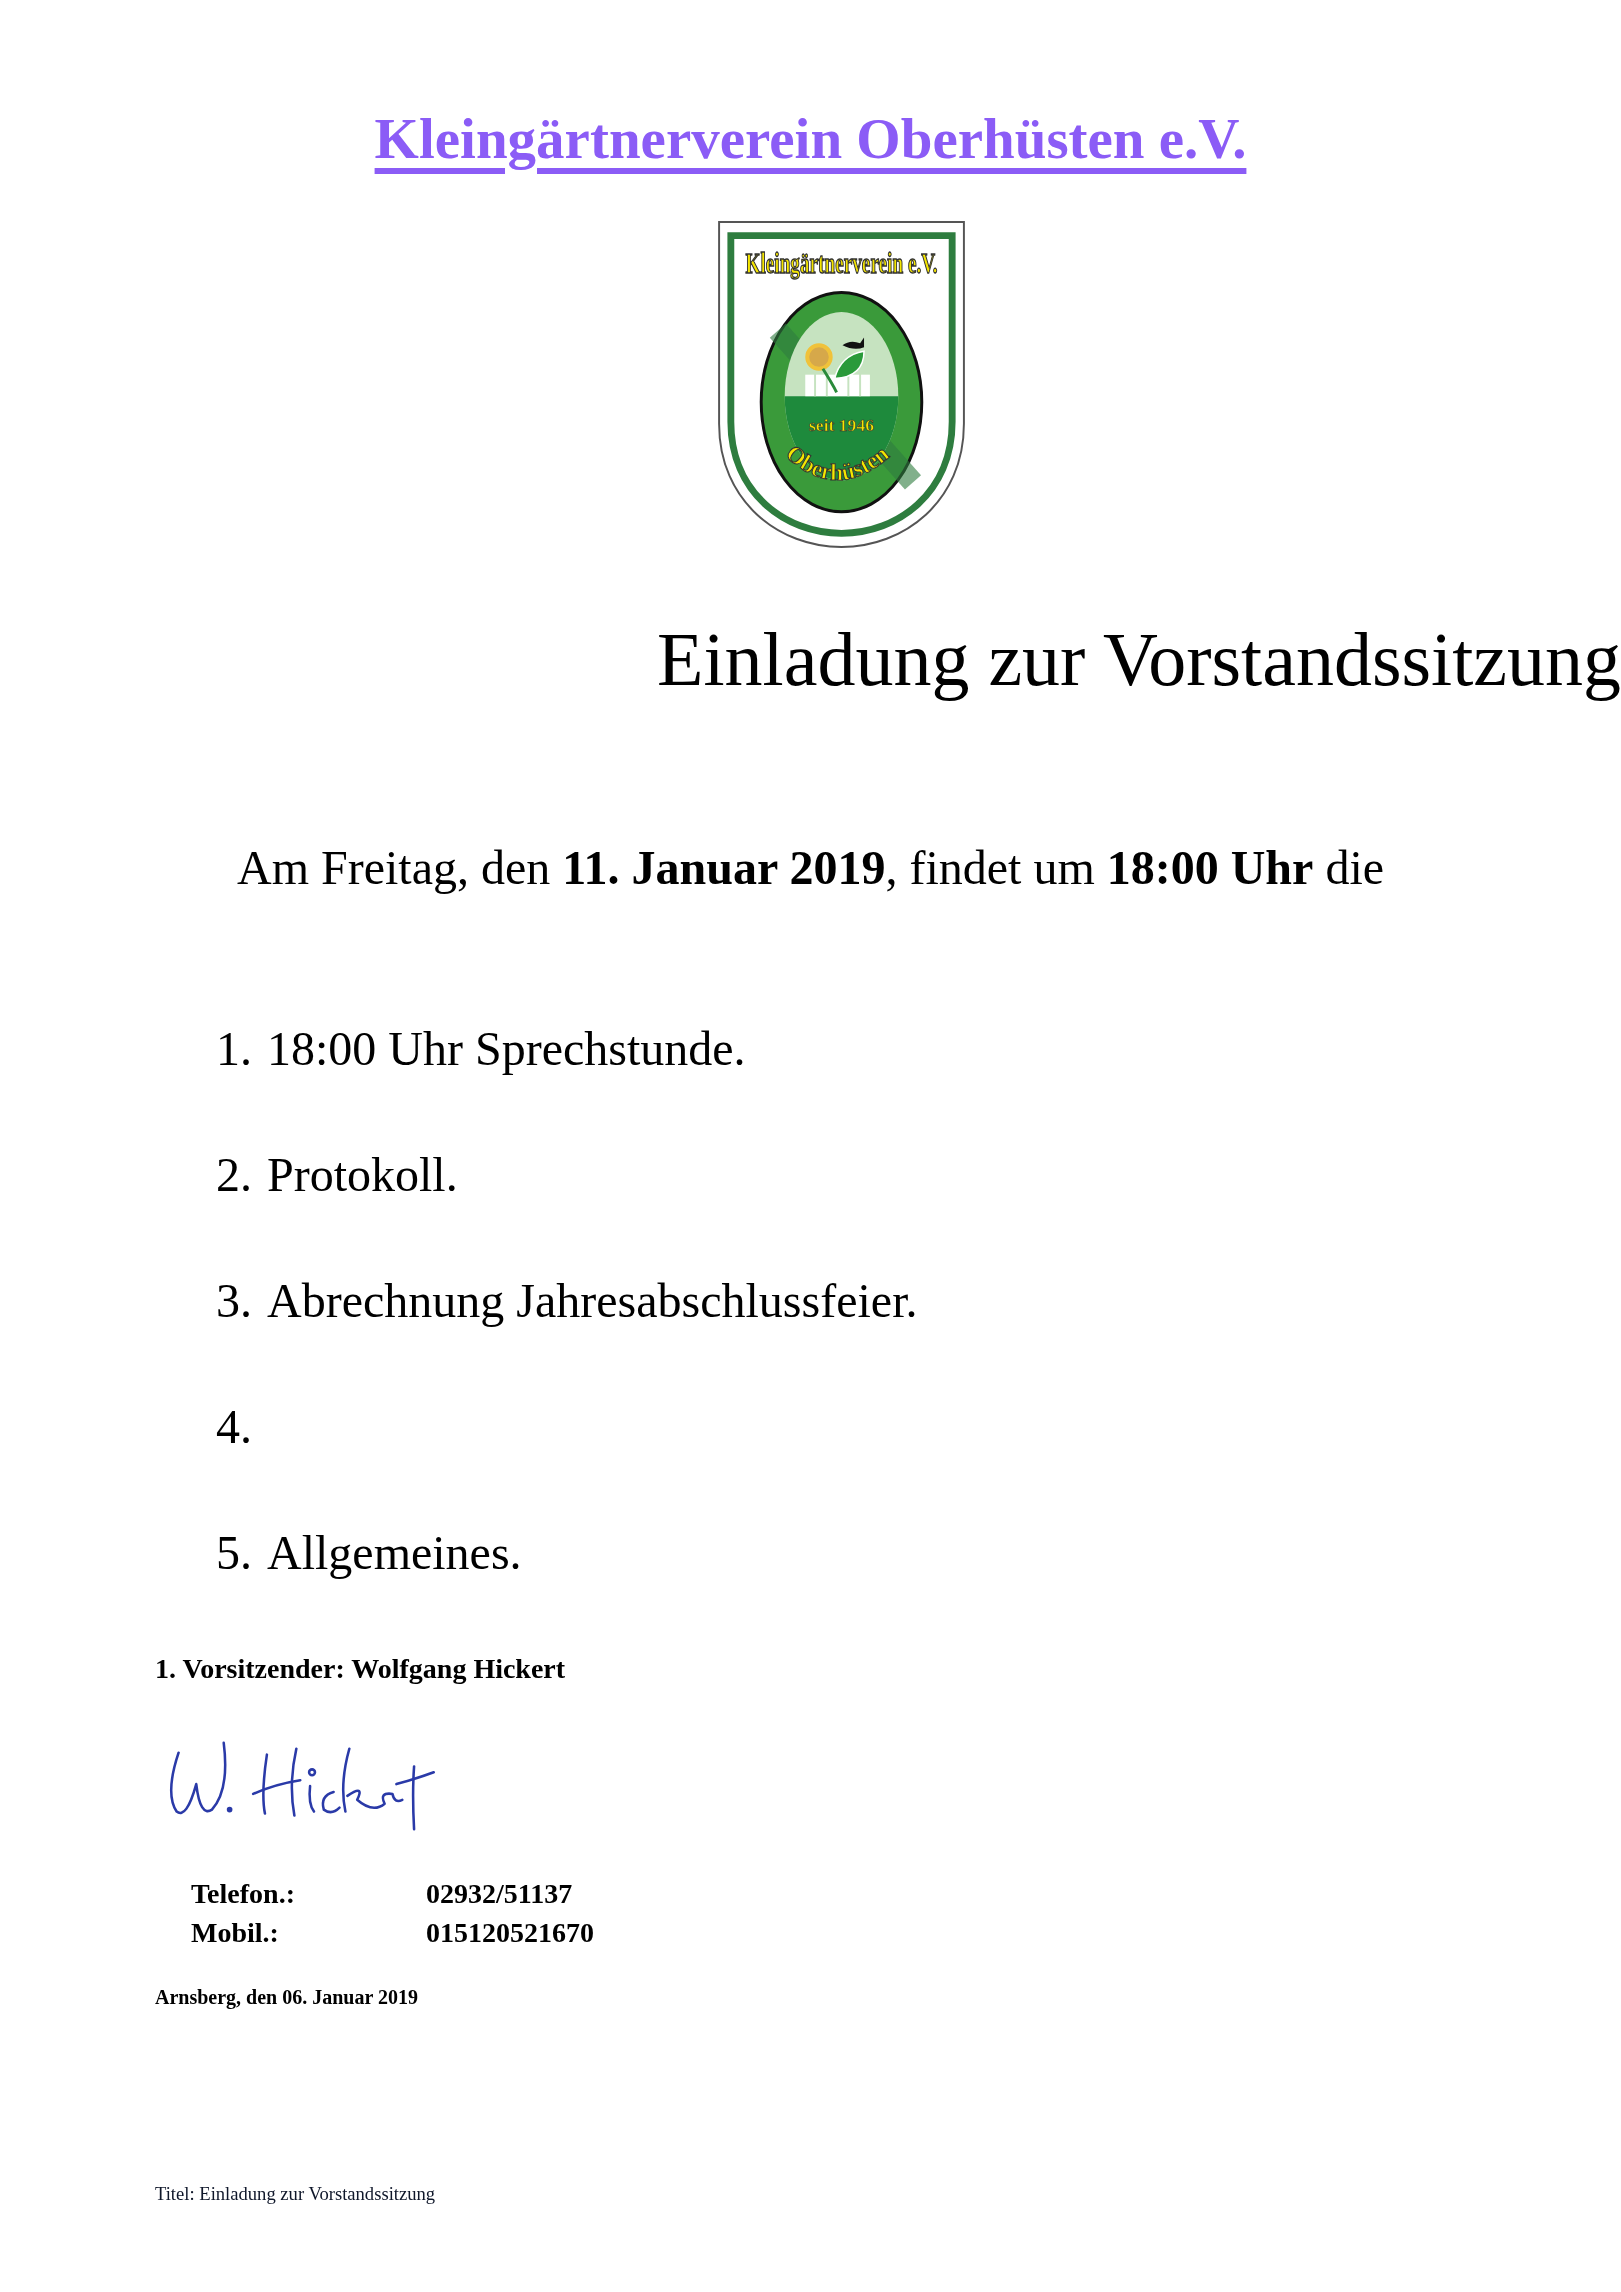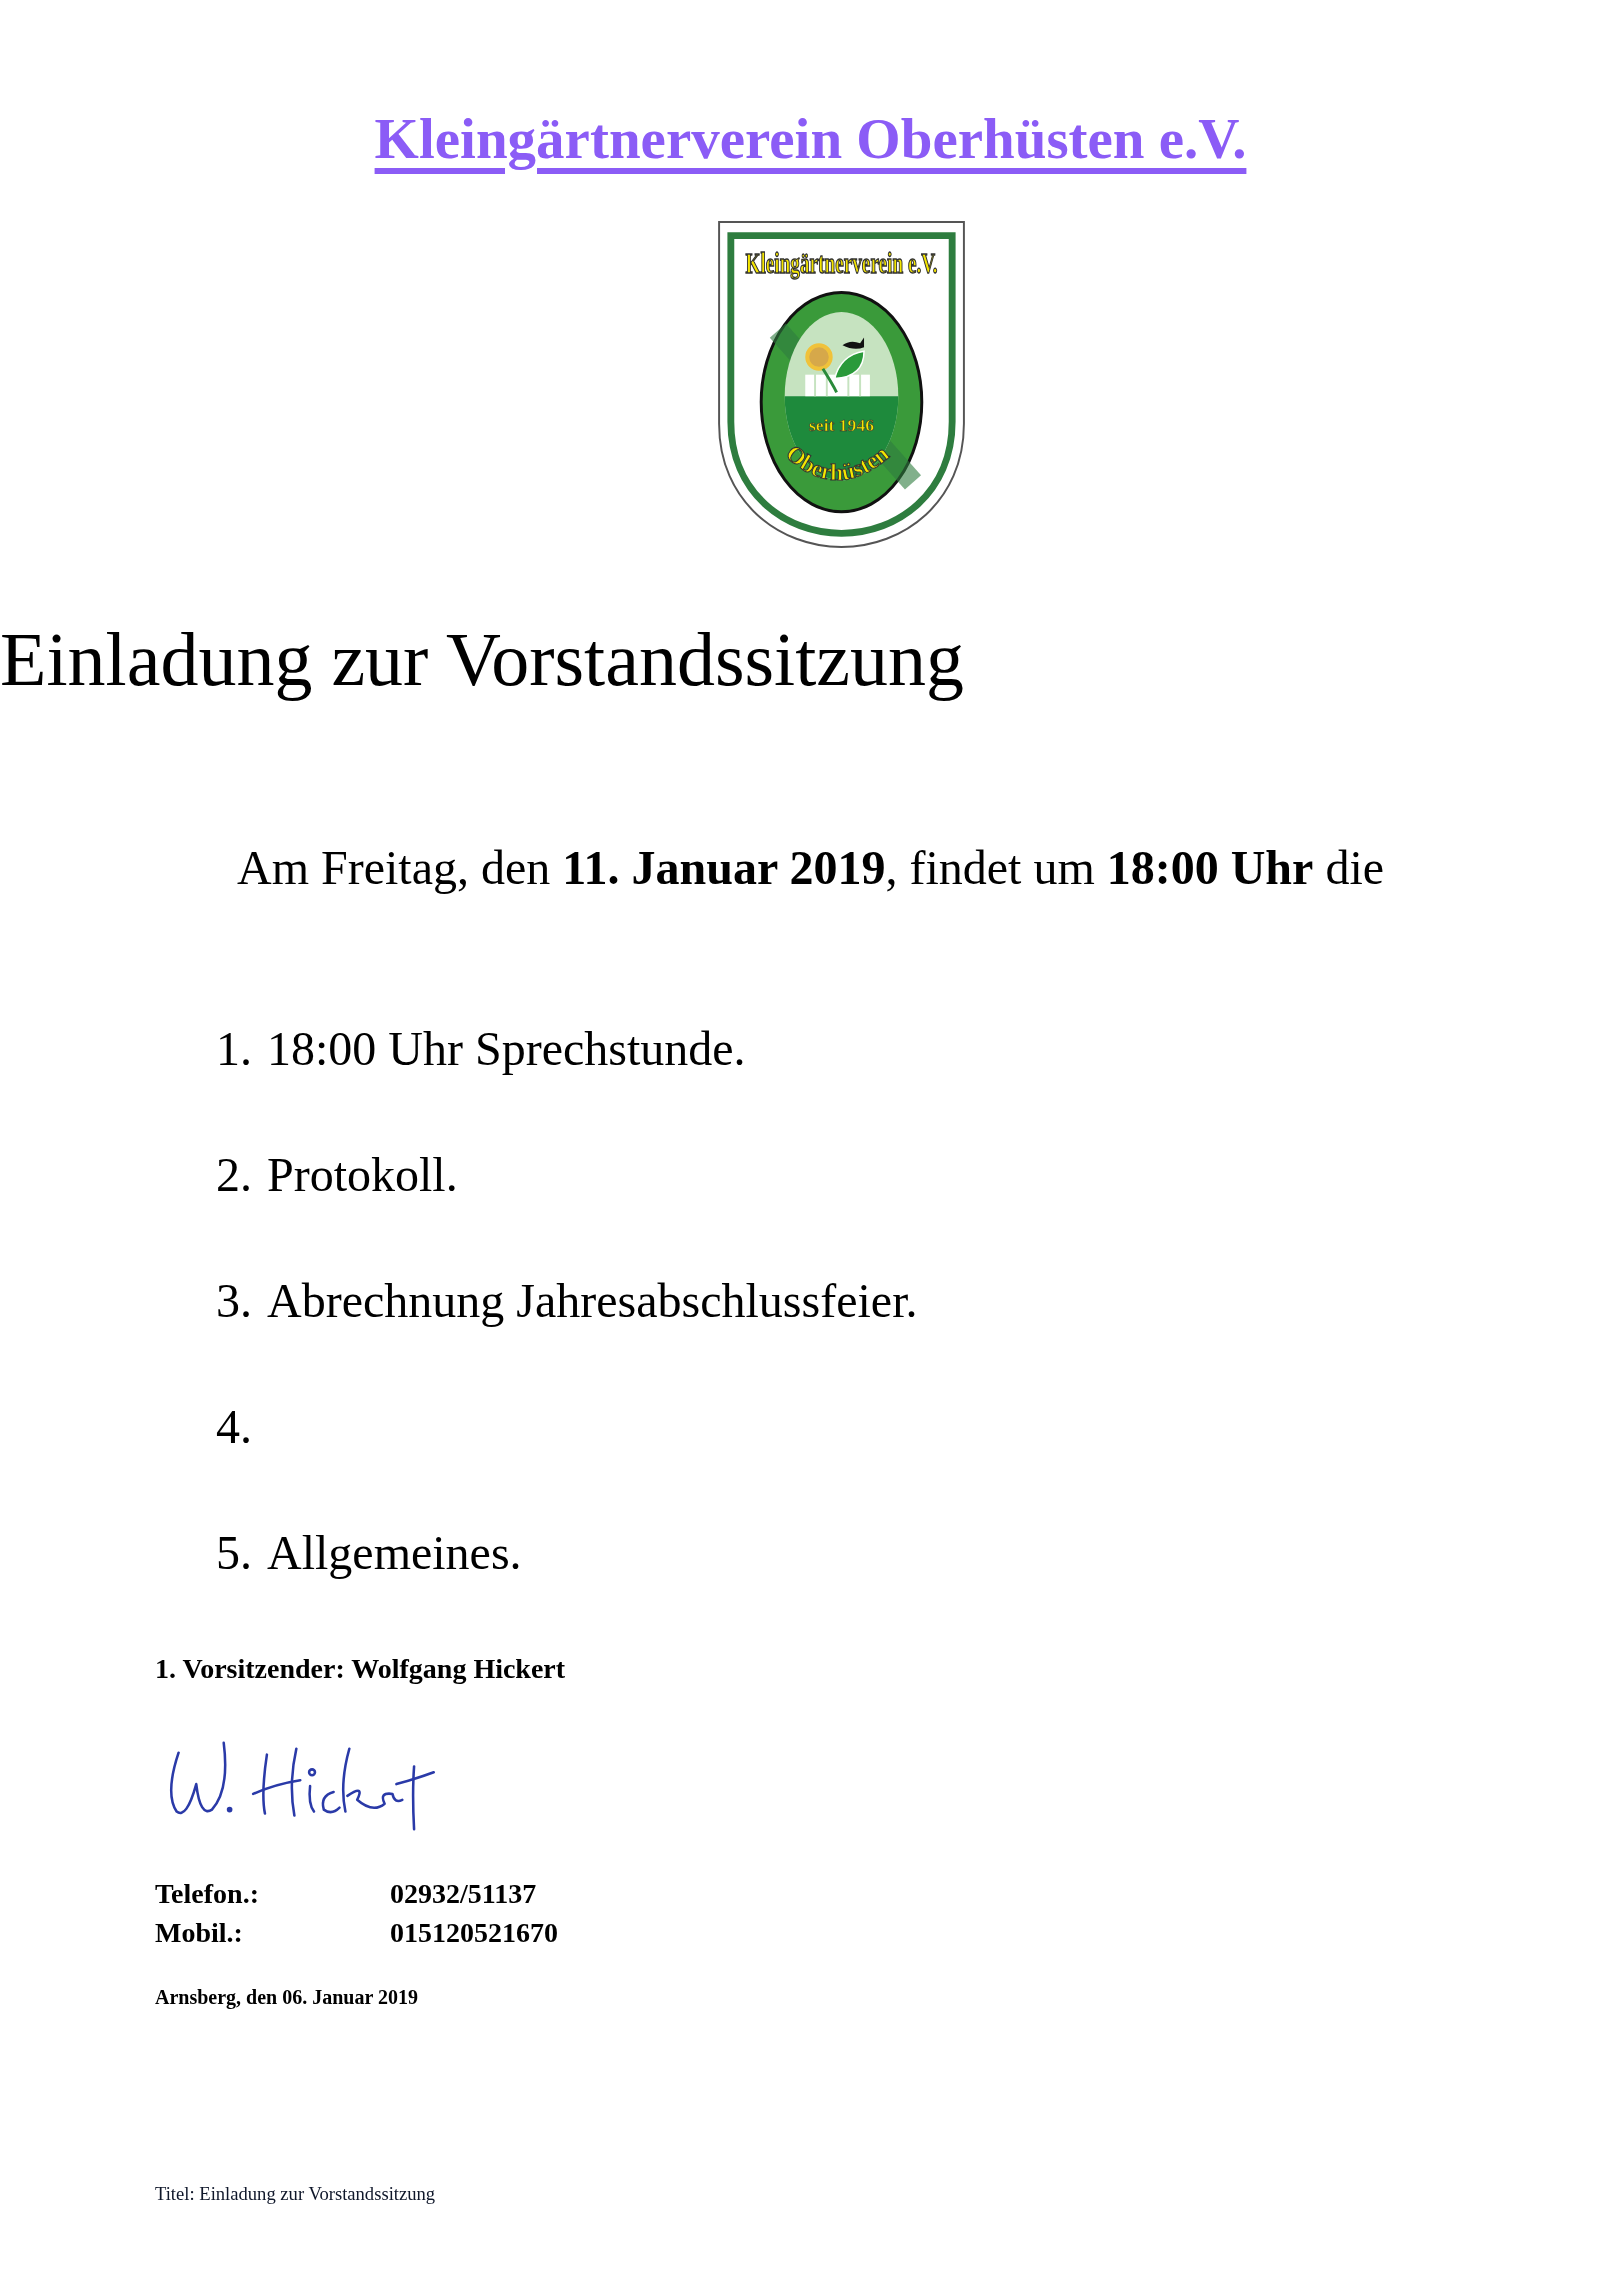--- a/index.html
+++ b/index.html
@@ -5,32 +5,32 @@
     html, body { margin: 0; padding: 0; background: #ffffff; }
     body { width: 1621px; height: 2293px; position: relative; overflow: hidden;
            font-family: "Liberation Serif", "DejaVu Serif", serif; color: #000; }
     .abs { position: absolute; }
     .club-title { left: 0; width: 1621px; top: 106px; text-align: center;
                   font-size: 57px; font-weight: bold; color: #8b5cf6;
                   letter-spacing: 0px; }
     .club-title span { text-decoration: underline; text-decoration-thickness: 5.9px;
                        text-underline-offset: 9.8px; }
     .logo { left: 717px; top: 218px; width: 249px; height: 331px; }
-    .doc-title { left: 0; width: 1621px; top: 616px; text-align: left;
+    .doc-title { left: 0; width: 1621px; top: 616px; text-align: right;
                  font-size: 76px; font-weight: normal; }
     .intro { left: 0; width: 1621px; top: 835px; text-align: center;
              font-size: 48px; line-height: 65px; }
     .intro b { font-weight: bold; font-family: Liberation Serif, serif; }
     .agenda { left: 216px; top: 1019px; font-size: 48px; margin: 0; padding: 0; list-style: none; }
     .agenda li { height: 126px; line-height: 59px; display: flex; }
     .agenda .num { display: inline-block; width: 51px; }
     .chair { left: 155px; top: 1653px; font-size: 28px; font-weight: bold; }
     .signature { left: 157px; top: 1735px; width: 314px; height: 108px; }
     .contact { left: 155px; top: 1874px; font-size: 28px; font-weight: bold; line-height: 39px; }
-    .contact .row { display: flex; }
+    .contact .row { display: flex; margin-left: 36px; }
     .contact .lbl { width: 235px; }
     .place-date { left: 155px; top: 1986px; font-size: 20px; font-weight: bold; }
     .footer { left: 155px; top: 2183px; font-size: 18.6px; color: #0f172a; }
   </style>
 </head>
 <body>
 
 <div class="abs club-title">
   <span>Kleingärtnerverein Oberhüsten e.V.</span>
 </div>

